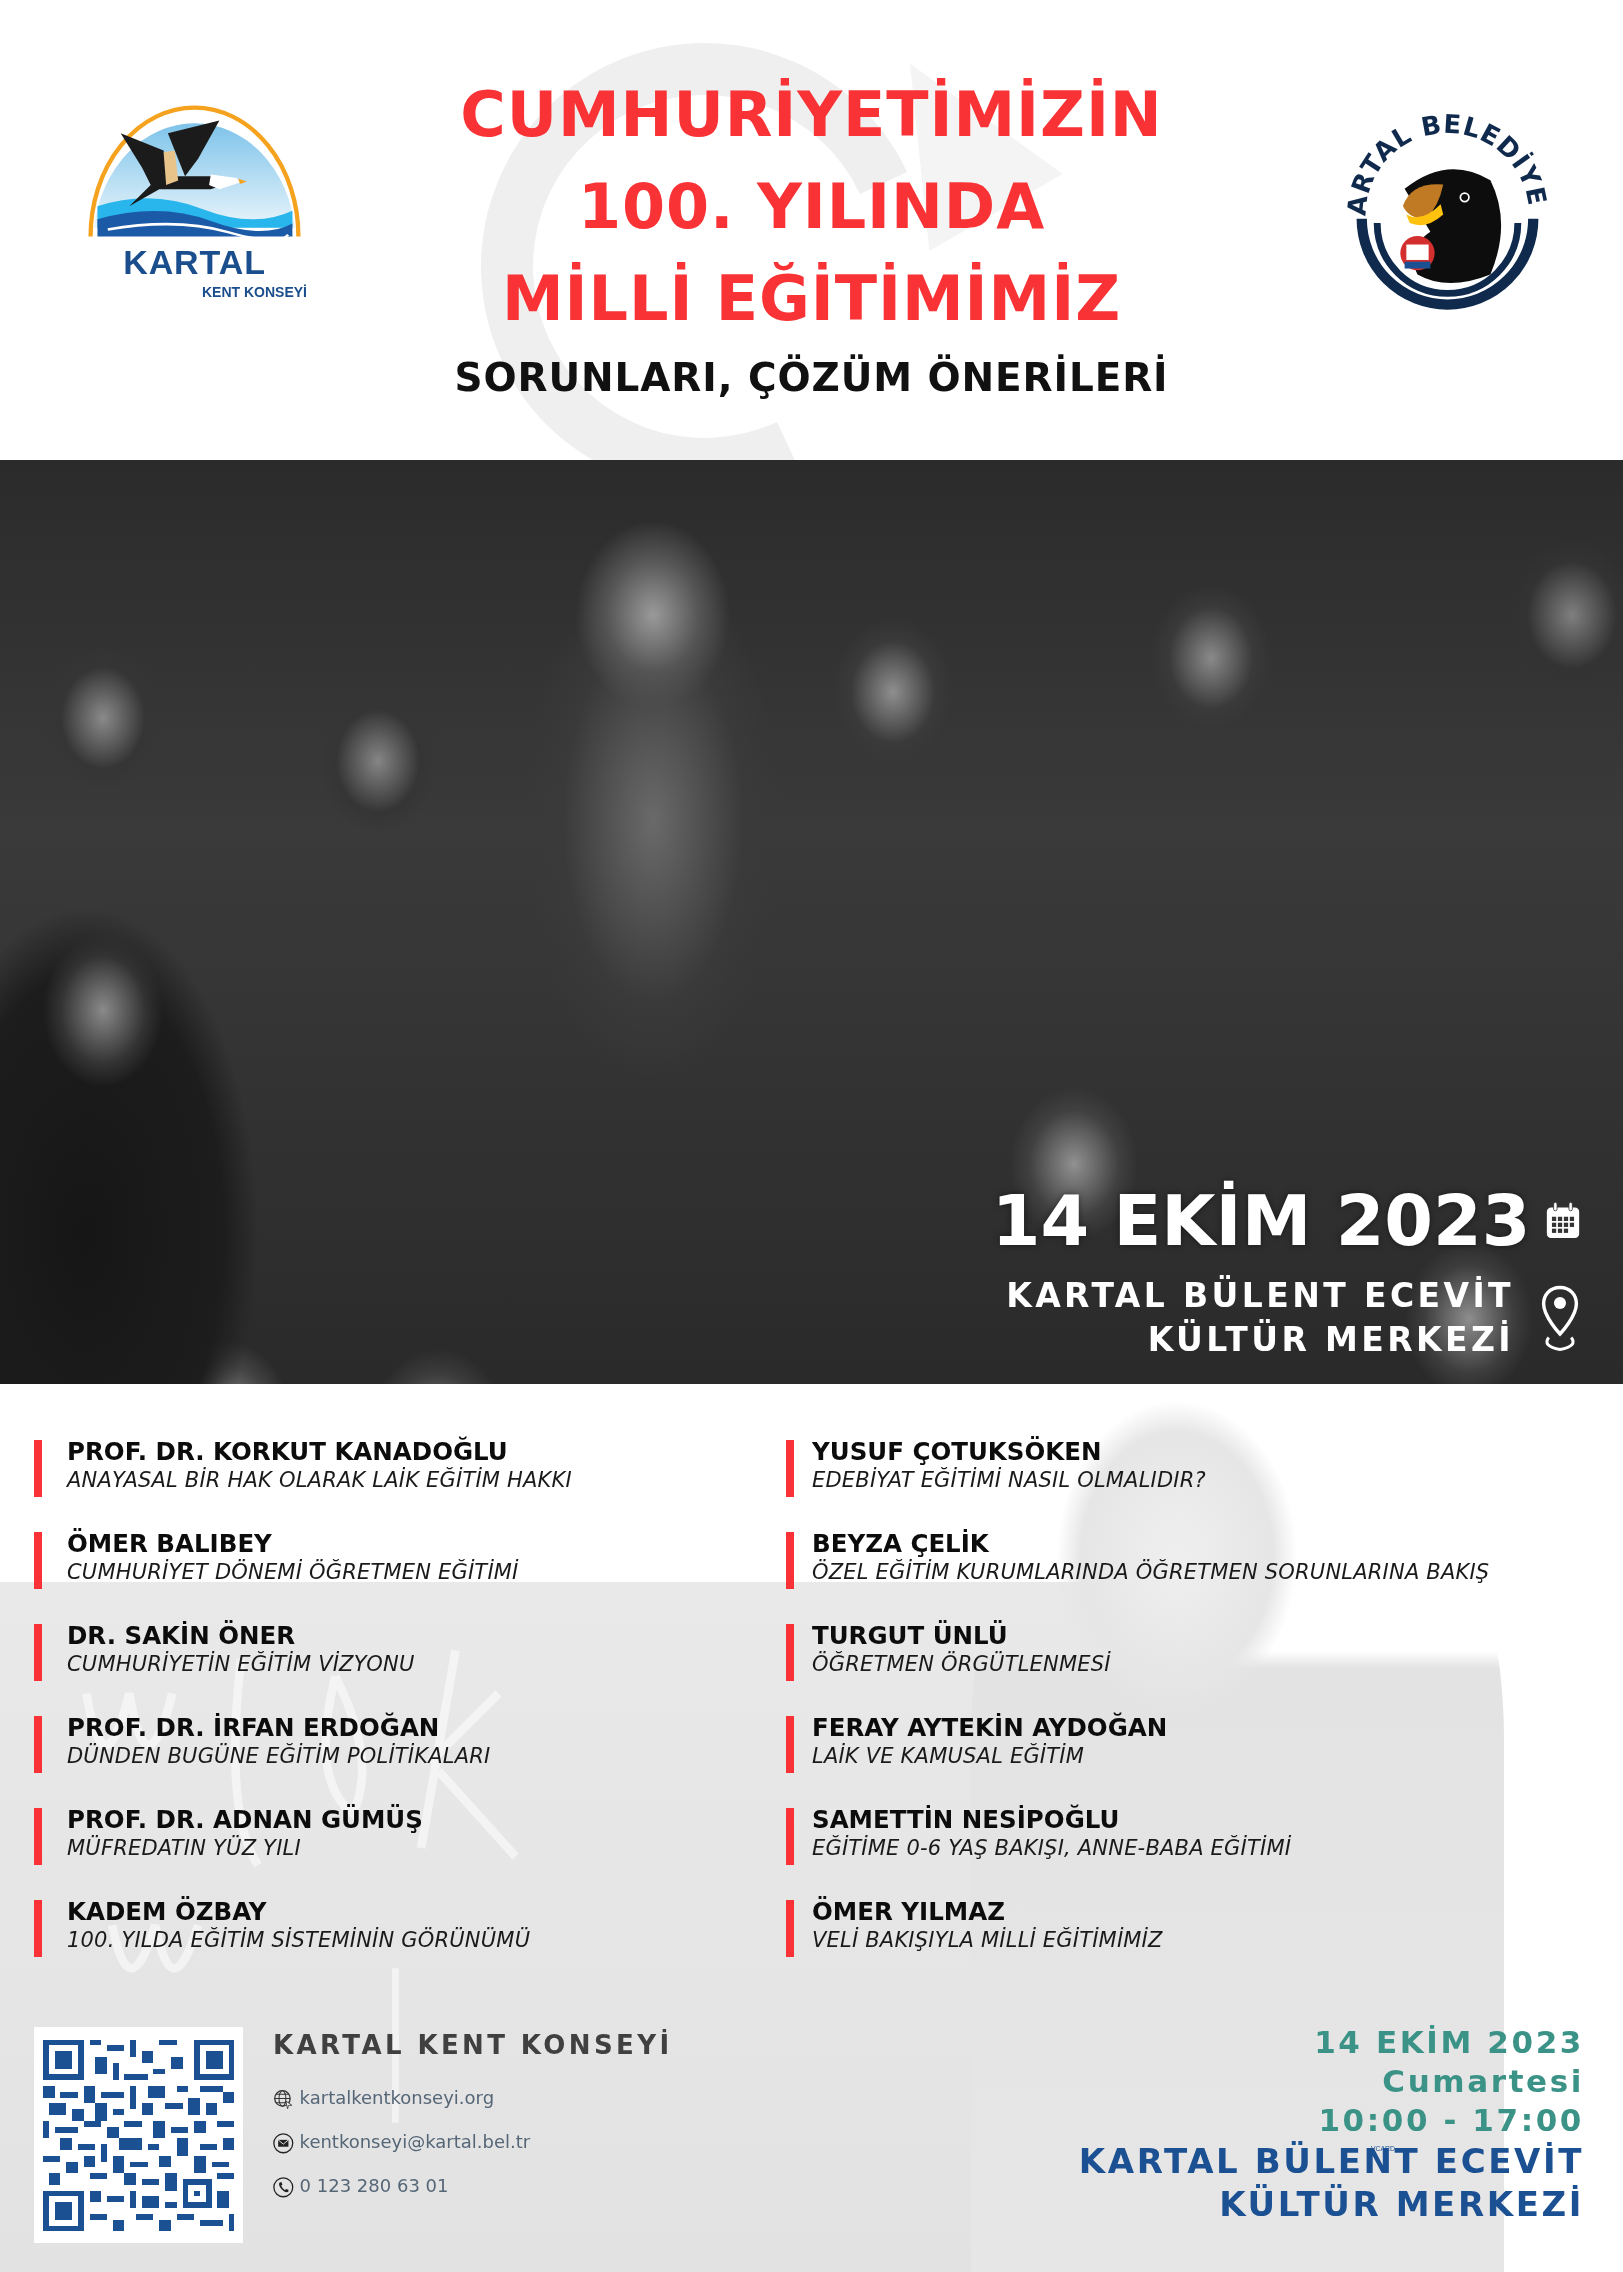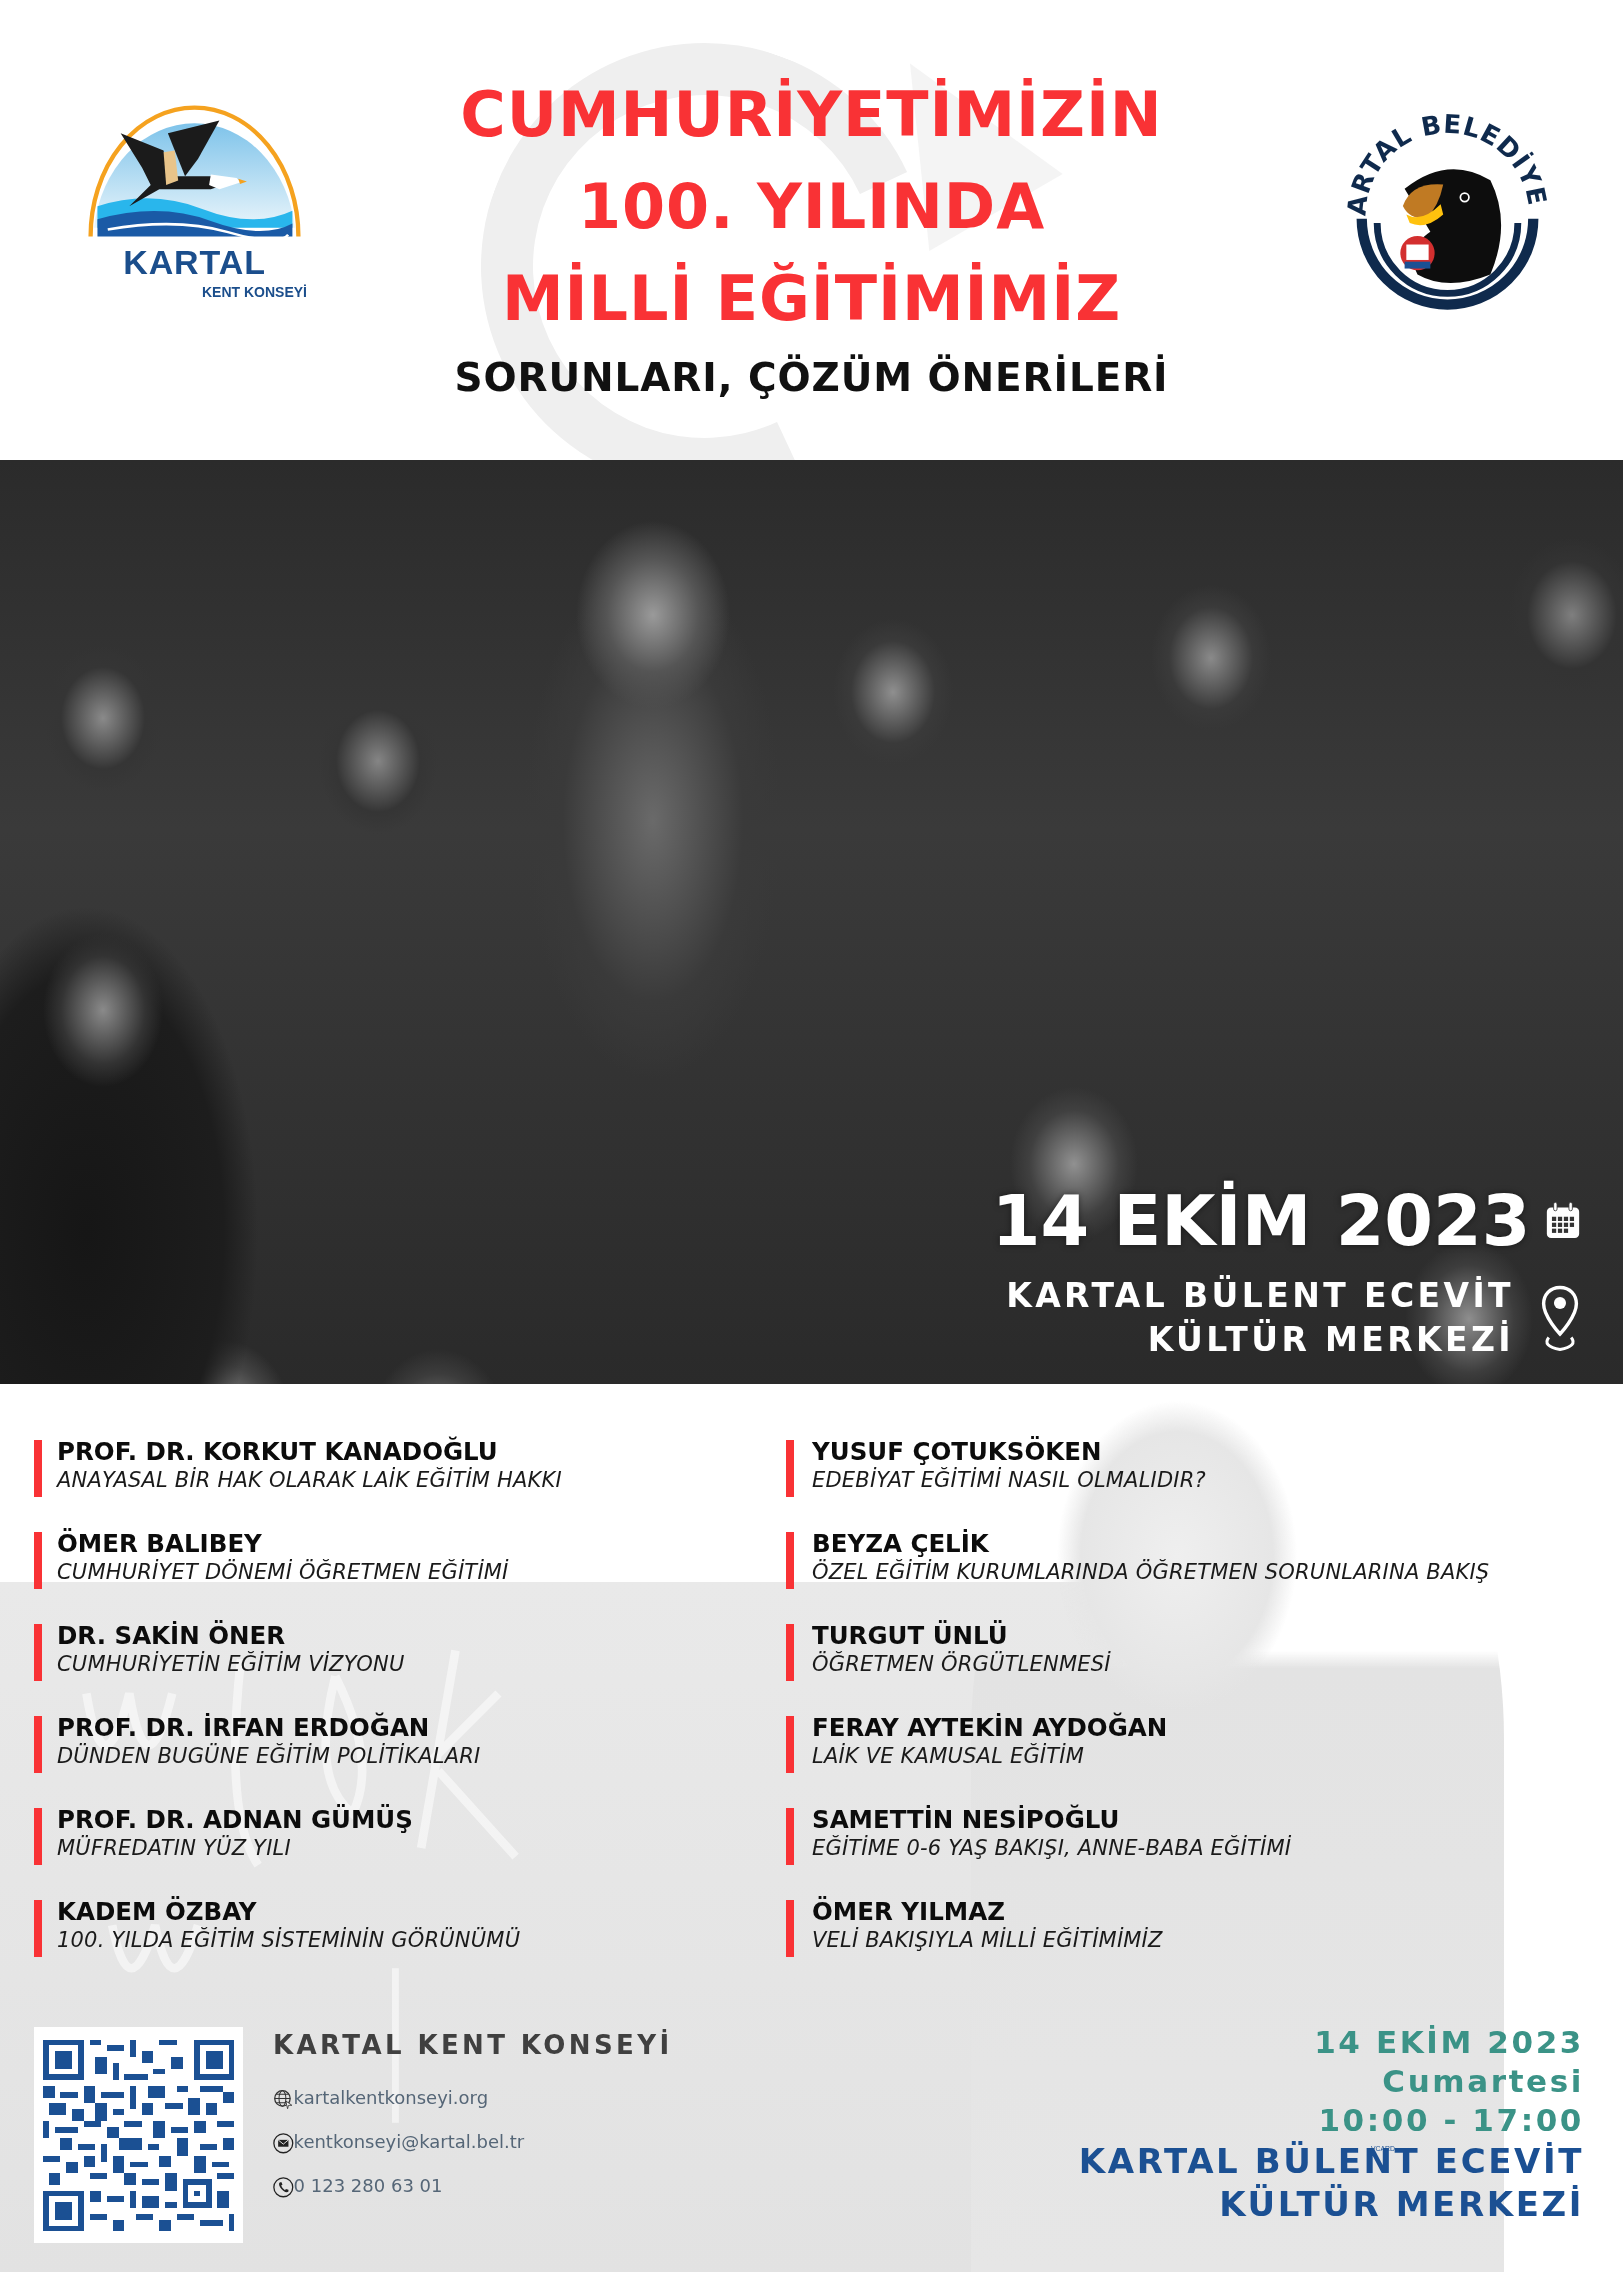--- a/index.html
+++ b/index.html
@@ -55,33 +55,33 @@
   
   .lower { position: absolute; left: 0; top: 1384px; width: 1623px; height: 889px; background: #fff; overflow: hidden; }
   .lower-bg-board { position: absolute; left: 0; top: 198px; width: 1142px; height: 691px;
     background: linear-gradient(180deg, #e9e9e9 0%, #e2e2e2 100%); }
   .lower-bg-figure { position: absolute; left: 971px; top: 0; width: 533px; height: 889px;
     background: radial-gradient(ellipse 120px 155px at 206px 172px, #efefef 0%, #e6e6e6 80%, transparent 100%),
                 linear-gradient(180deg, transparent 0%, transparent 30%, #e3e3e3 32%, #e6e6e6 100%); border-radius: 40% 40% 0 0; }
   .lower-bg-chalk { position: absolute; left: 52px; top: 258px; width: 601px; height: 515px; opacity: .55; }
 
   .speakers { position: absolute; left: 34px; top: 52px; width: 1589px; display: grid; grid-template-columns: 752px 816px; row-gap: 35px; }
-  .speaker { position: relative; padding-left: 23px; height: 57px; }
+  .speaker { position: relative; padding-left: 33px; height: 57px; }
   .speaker-bar { position: absolute; left: 0; top: 4.3px; width: 7.7px; height: 57px; background: #f93235; }
   .speaker-name { font-family: "DejaVu Sans", sans-serif; font-weight: 700; font-size: 24.5px; line-height: 31px; color: #0c0c0c; white-space: nowrap; }
   .speaker-topic { font-family: "DejaVu Sans", sans-serif; font-style: italic; font-size: 21px; line-height: 26px; color: #1a1a1a; white-space: nowrap; letter-spacing: 0.2px; }
   .speaker.col2 { padding-left: 26px; }
   .speaker.col2 .speaker-bar { left: 0; }
 
   
   .qr { position: absolute; left: 34px; top: 2027px; width: 209px; height: 216px; background: #fff; padding: 8.6px; }
   .qr svg { width: 100%; height: 100%; }
   .contact { position: absolute; left: 273px; top: 2025px; }
   .org-name { font-family: "DejaVu Sans", sans-serif; font-weight: 700; font-size: 26px; color: #404040; letter-spacing: 3.4px; line-height: 41px; }
-  .contact-row { display: flex; align-items: flex-start; gap: 0; margin-top: 20px; }
+  .contact-row { display: flex; align-items: flex-start; gap: 6px; margin-top: 20px; }
   .contact-row .ci { width: 20.6px; height: 20.6px; flex: none; margin-top: 3.4px; }
   .contact-text { font-family: "DejaVu Sans", sans-serif; font-size: 18px; color: #556677; line-height: 24px; }
   .contact-list { margin-top: 12px; }
 
   .footer-right { position: absolute; right: 39px; top: 2023px; text-align: right; }
   .fr-teal { font-family: "DejaVu Sans", sans-serif; font-weight: 700; font-size: 31px; color: #3b9387; letter-spacing: 2.6px; line-height: 39px; }
   .fr-blue { font-family: "DejaVu Sans", sans-serif; font-weight: 700; font-size: 34px; color: #1b5093; letter-spacing: 2.6px; line-height: 43px; }
   .vcard { position: absolute; right: 189px; top: 122px; font-family: "Liberation Sans", sans-serif; font-size: 6.9px; color: #1b5093; }
 </style>
 </head>

